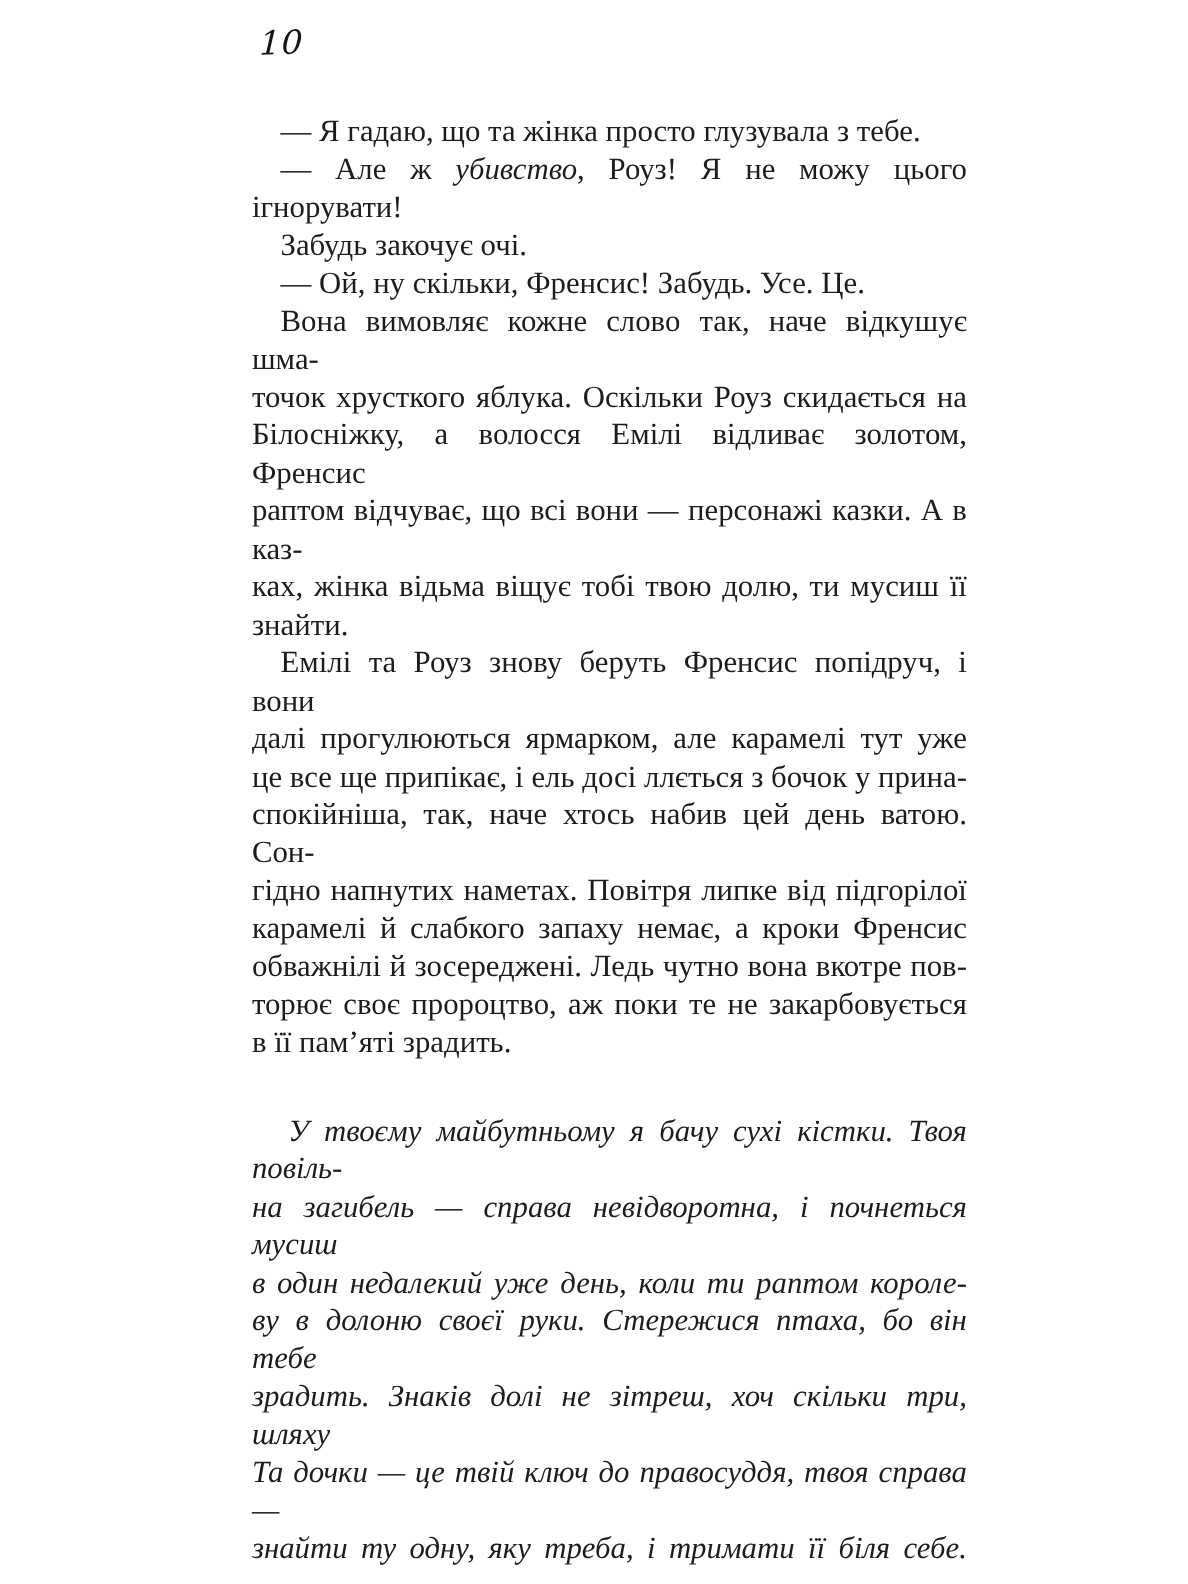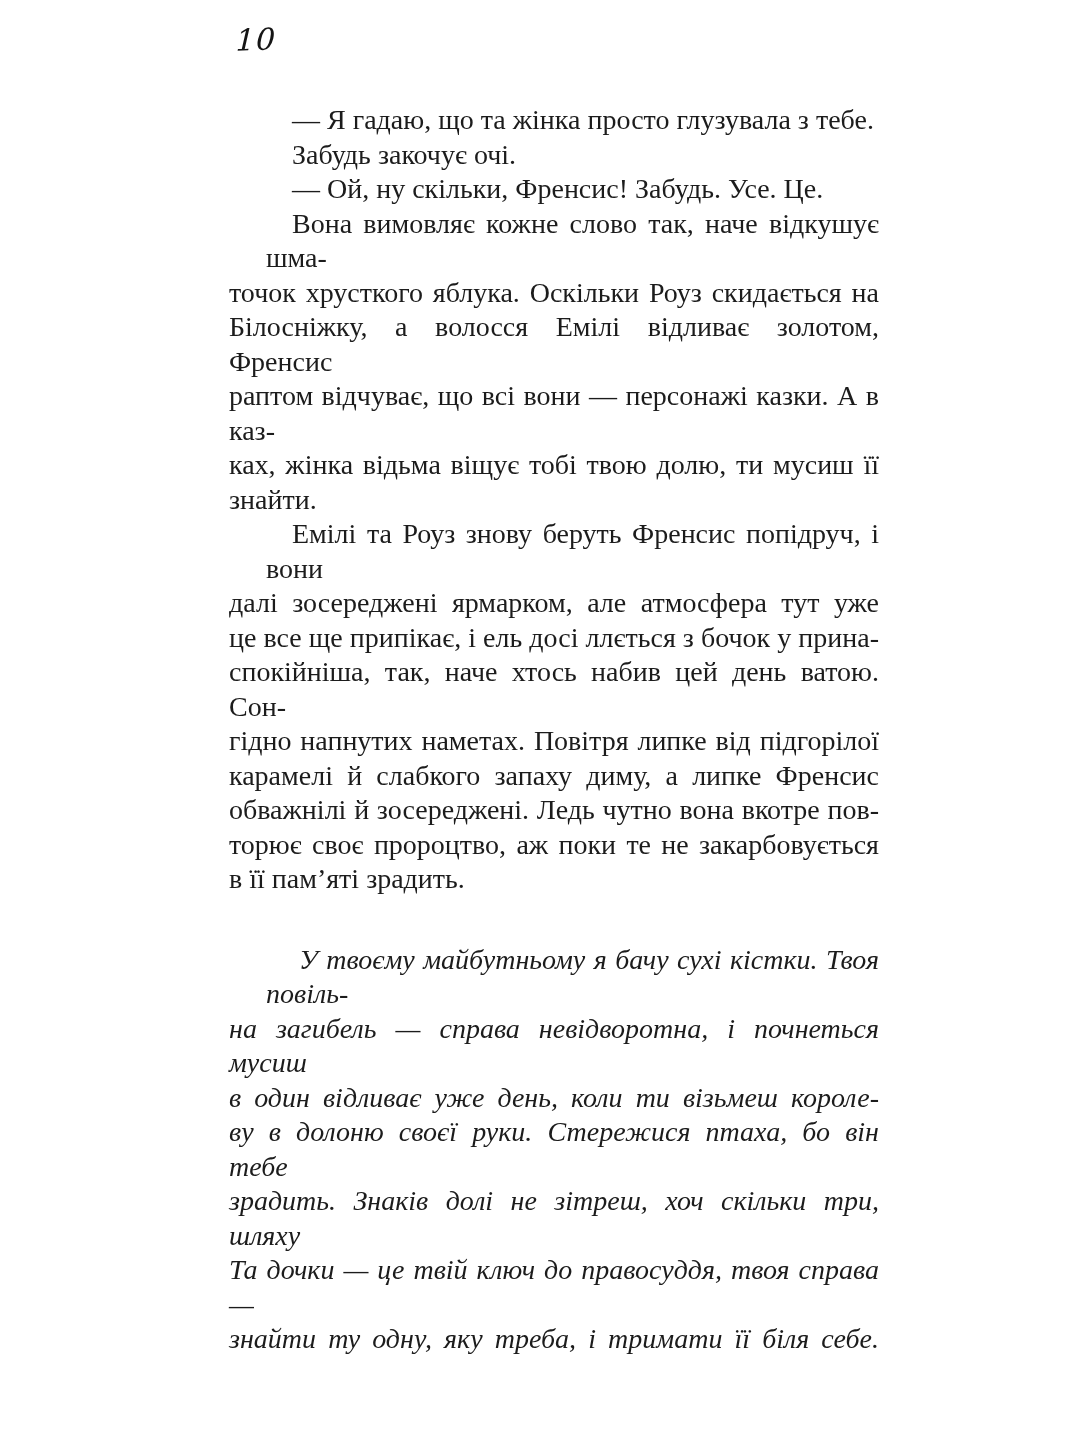--- a/index.html
+++ b/index.html
@@ -40,66 +40,69 @@
   .para { margin: 0; }
   .line {
     text-align: left;
     white-space: normal;
     hyphens: none;
   }
   .line.j {
     text-align: justify;
     text-align-last: justify;
   }
-  .line.indent { text-indent: 26px; margin-left: 37px; }
+  .line.indent { text-indent: 26px; }
   .para.quote {
     font-style: italic;
     margin-top: 46px;
     margin-bottom: 42px;
   }
   .para.quote .line.indent { text-indent: 33px; }
   em { font-style: italic; }
 </style>
 </head>
 <body>
 
 <div class="page">
   <div class="page-number">10</div>
   <div class="text-column">
       <div class="para dialogue">
         <div class="line indent"><span>— Я гадаю, що та жінка просто глузувала з тебе.</span></div>
       </div>
+      <div class="para dialogue">
+        <div class="line j indent"><span>— Але ж </span><em>убивство</em><span>, Роуз! Я не можу цього ігнорувати!</span></div>
+      </div>
       <div class="para narrative">
         <div class="line indent"><span>Забудь закочує очі.</span></div>
       </div>
       <div class="para dialogue">
         <div class="line indent"><span>— Ой, ну скільки, Френсис! Забудь. Усе. Це.</span></div>
       </div>
       <div class="para body">
         <div class="line j indent"><span>Вона вимовляє кожне слово так, наче відкушує шма-</span></div>
         <div class="line j"><span>точок хрусткого яблука. Оскільки Роуз скидається на</span></div>
         <div class="line j"><span>Білосніжку, а волосся Емілі відливає золотом, Френсис</span></div>
         <div class="line j"><span>раптом відчуває, що всі вони — персонажі казки. А в каз-</span></div>
         <div class="line j"><span>ках, жінка відьма віщує тобі твою долю, ти мусиш її</span></div>
         <div class="line"><span>знайти.</span></div>
       </div>
       <div class="para body">
         <div class="line j indent"><span>Емілі та Роуз знову беруть Френсис попідруч, і вони</span></div>
-        <div class="line j"><span>далі зосереджені ярмарком, але атмосфера тут уже</span></div>
+        <div class="line j"><span>далі прогулюються ярмарком, але карамелі тут уже</span></div>
         <div class="line j"><span>це все ще припікає, і ель досі ллється з бочок у прина-</span></div>
         <div class="line j"><span>спокійніша, так, наче хтось набив цей день ватою. Сон-</span></div>
         <div class="line j"><span>гідно напнутих наметах. Повітря липке від підгорілої</span></div>
-        <div class="line j"><span>карамелі й слабкого запаху диму, а липке Френсис</span></div>
+        <div class="line j"><span>карамелі й слабкого запаху немає, а кроки Френсис</span></div>
         <div class="line j"><span>обважнілі й зосереджені. Ледь чутно вона вкотре пов-</span></div>
         <div class="line j"><span>торює своє пророцтво, аж поки те не закарбовується</span></div>
         <div class="line"><span>в її пам’яті зрадить.</span></div>
       </div>
       <div class="para quote">
         <div class="line j indent"><span>У твоєму майбутньому я бачу сухі кістки. Твоя повіль-</span></div>
         <div class="line j"><span>на загибель — справа невідворотна, і почнеться мусиш</span></div>
-        <div class="line j"><span>в один відливає уже день, коли ти візьмеш короле-</span></div>
+        <div class="line j"><span>в один недалекий уже день, коли ти раптом короле-</span></div>
         <div class="line j"><span>ву в долоню своєї руки. Стережися птаха, бо він тебе</span></div>
         <div class="line j"><span>зрадить. Знаків долі не зітреш, хоч скільки три, шляху</span></div>
         <div class="line j"><span>Та дочки — це твій ключ до правосуддя, твоя справа —</span></div>
         <div class="line j"><span>знайти ту одну, яку треба, і тримати її біля себе.</span></div>
       </div>
     </div>
 </div>
 
 </body></html>

